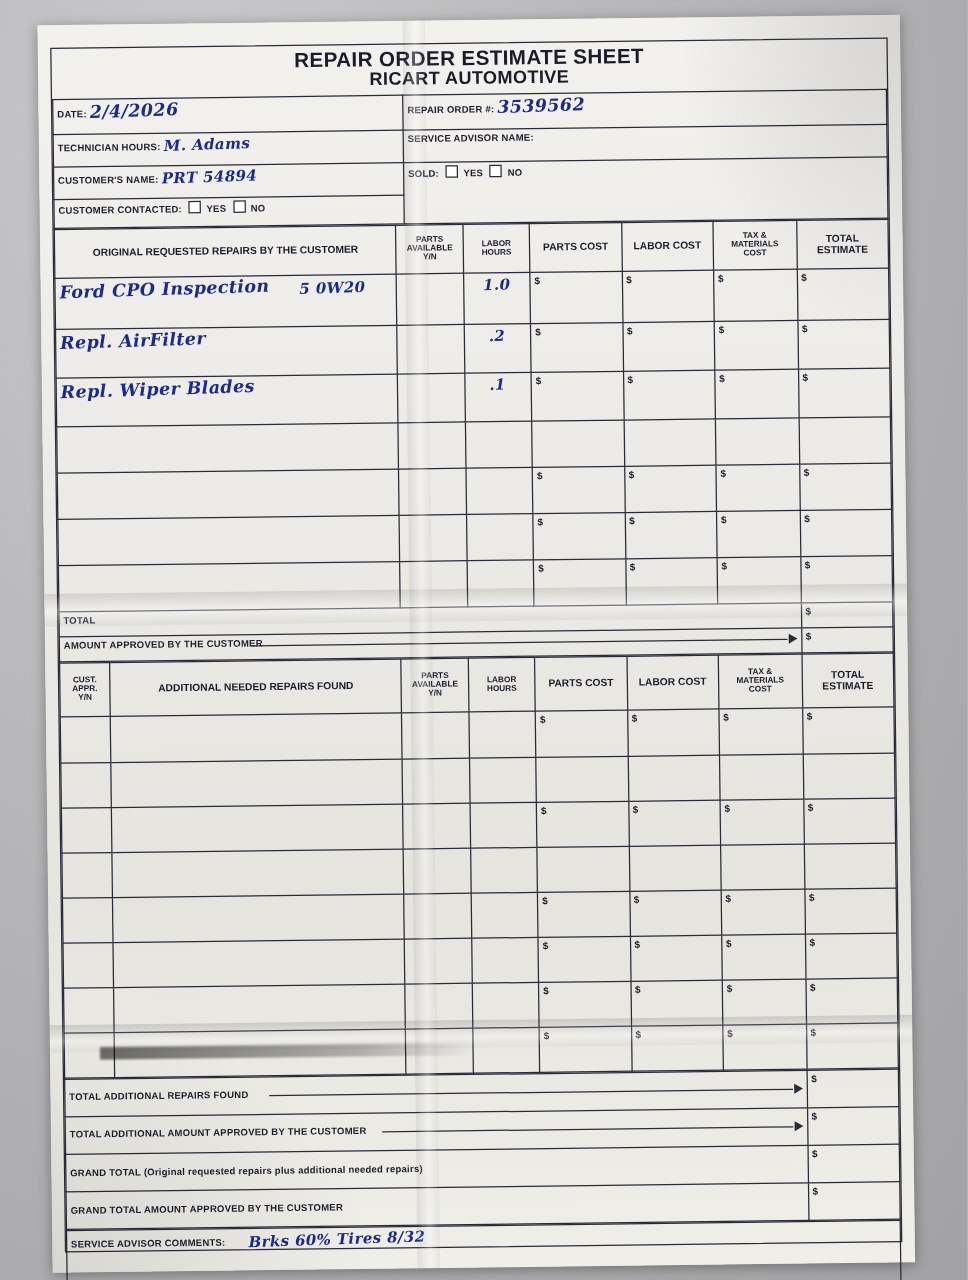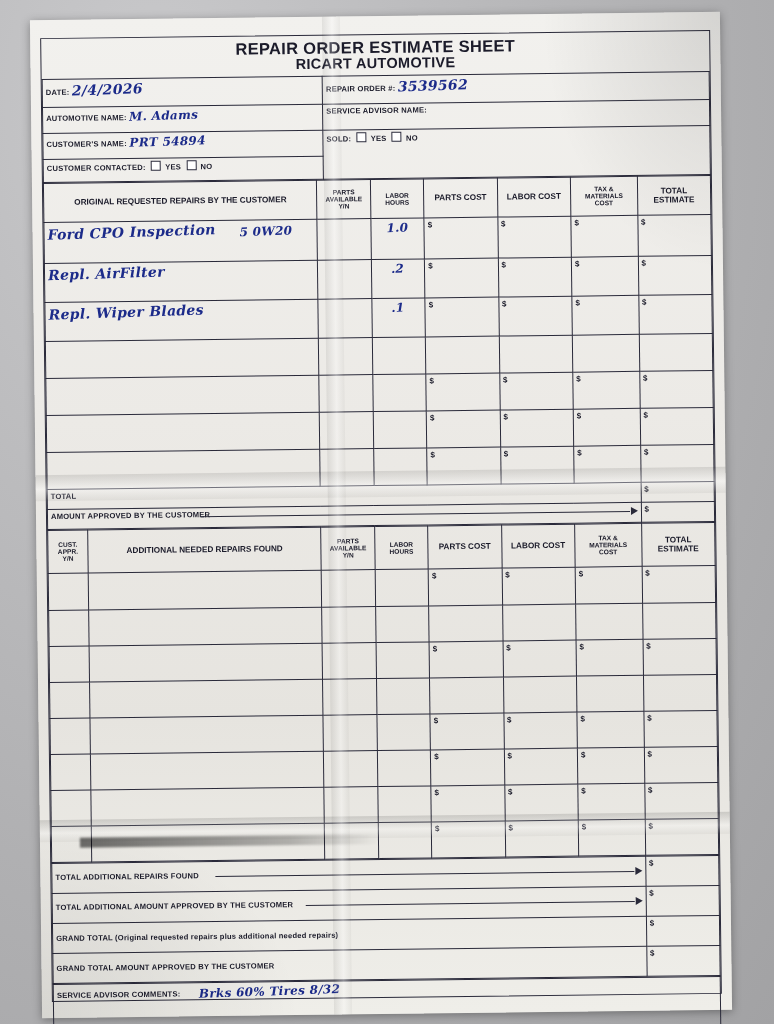--- a/index.html
+++ b/index.html
@@ -143,21 +143,21 @@
             <span class="lbl">DATE:</span>
             <span class="hw">2/4/2026</span>
           </td>
           <td style="width:58%;">
             <span class="lbl">REPAIR ORDER #:</span>
             <span class="hw">3539562</span>
           </td>
         </tr>
         <tr>
           <td style="height:21px;">
-            <span class="lbl">AUTOMOTIVE NAME:</span>
+            <span class="lbl">TECHNICIAN HOURS:</span>
             <span class="hw sm">M. Adams</span>
           </td>
           <td>
             <span class="lbl">SERVICE ADVISOR NAME:</span>
             <span class="hw sm"></span>
           </td>
         </tr>
         <tr>
           <td style="height:21px;">
             <span class="lbl">CUSTOMER'S NAME:</span>

